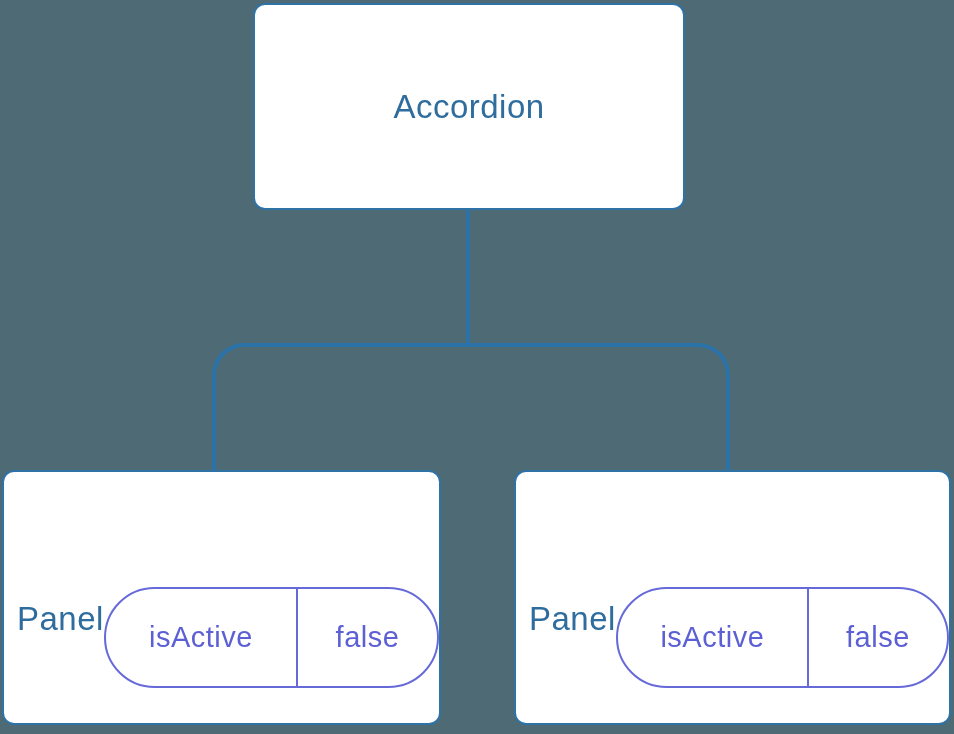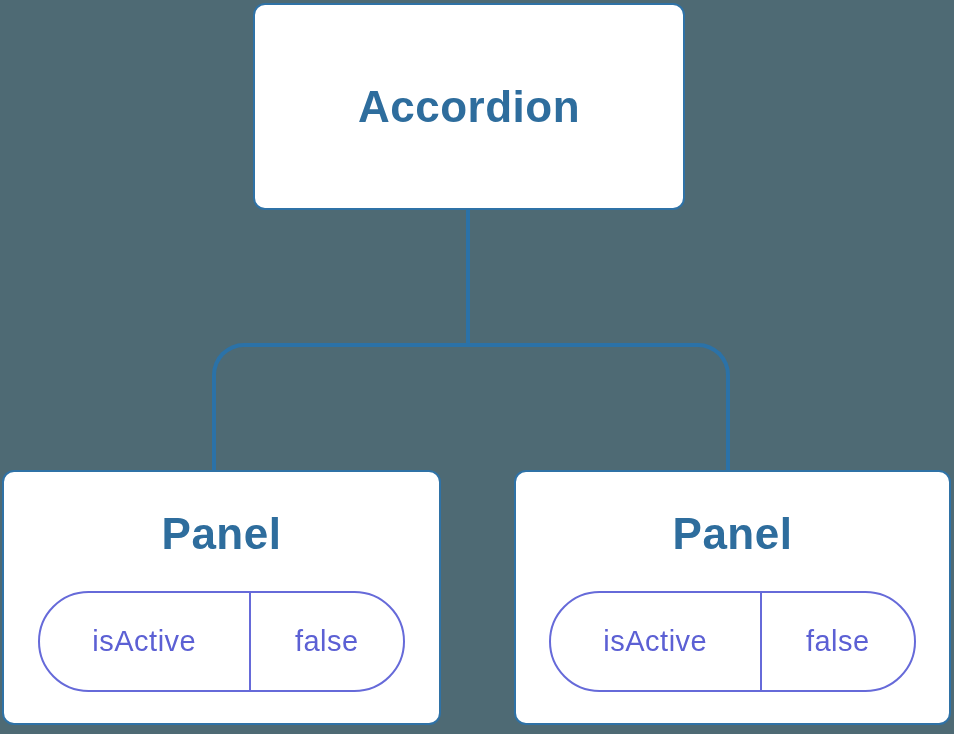--- a/index.html
+++ b/index.html
@@ -23,22 +23,22 @@
     background: var(--background);
   }
   .node {
     position: absolute;
     background: var(--node-bg);
     border: 2px solid var(--node-border);
     border-radius: 12px;
   }
   .node-title {
     color: var(--node-text);
-    font-size: 44px;
-    font-weight: 700;
+    font-size: 33px;
+    font-weight: 400;
     letter-spacing: 0.5px;
     line-height: 40px;
     text-align: center;
   }
   .root-node {
     left: 253px; top: 3px;
     width: 432px; height: 207px;
     display: flex;
     align-items: center;
     justify-content: center;
@@ -55,23 +55,24 @@
     width: 518px; height: 129px;
     border-top: 4px solid var(--connector);
     border-left: 4px solid var(--connector);
     border-right: 4px solid var(--connector);
     border-radius: 32px 32px 0 0;
   }
   .panel-node {
     top: 470px;
     height: 255px;
     display: flex;
-    flex-direction: column;
+    flex-direction: row;
     align-items: center;
     padding-top: 42px;
+    padding-left: 13px;
   }
   .panel-left  { left: 2px;   width: 439px; }
   .panel-right { left: 514px; width: 437px; }
   .state-pill {
     margin-top: 37px;
     width: 367px; height: 101px;
     border: 2px solid var(--state-border);
     border-radius: 51px;
     display: flex;
     overflow: hidden;

